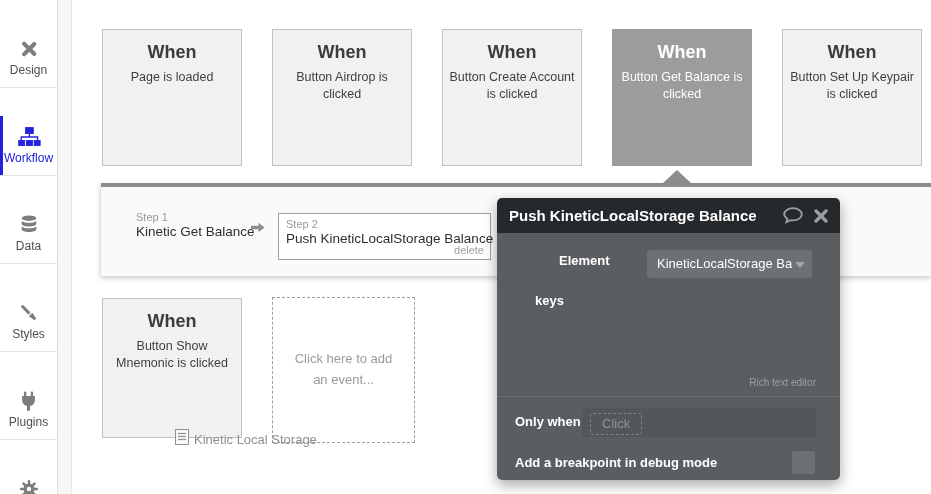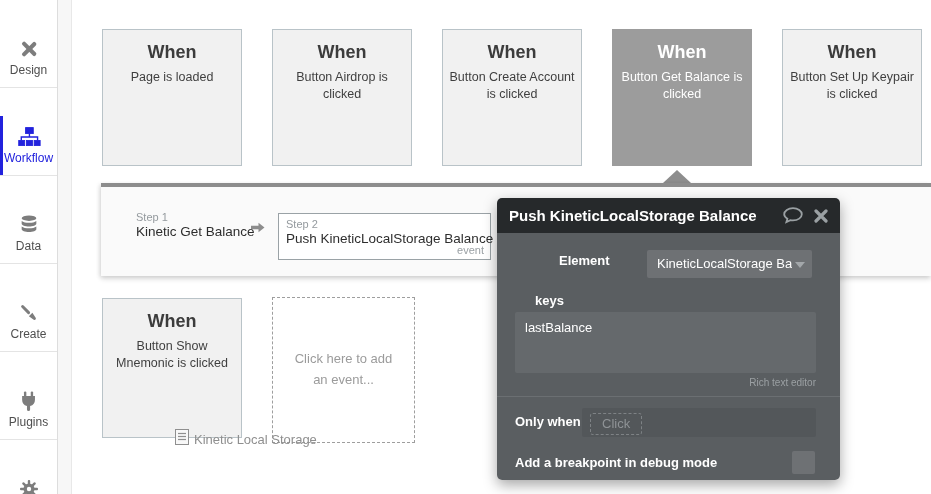--- a/index.html
+++ b/index.html
@@ -102,21 +102,21 @@
     </div>
     <div class="side-item">
       <span>
         <svg width="22" height="22" viewBox="0 0 24 24">
             <g transform="rotate(-45 12 12)" fill="#7d7d7d">
               <rect x="10.4" y="0.5" width="3.2" height="12.5" rx="1.6"></rect>
               <path d="M9.3 14.5h5.4l-1.2 6.3c-.3 1.6-2.7 1.6-3 0z"></path>
             </g>
           </svg>
       </span>
-      <span class="lbl">Create</span>
+      <span class="lbl">Styles</span>
     </div>
     <div class="side-item">
       <span>
         <svg width="22" height="22" viewBox="0 0 24 24" fill="#7d7d7d">
             <rect x="6.5" y="1.5" width="2.6" height="6" rx="1.2"></rect>
             <rect x="13.9" y="1.5" width="2.6" height="6" rx="1.2"></rect>
             <path d="M4.5 6.5h14v4.2a7 7 0 0 1-5.3 6.8v3.8a1.7 1.7 0 1 1-3.4 0v-3.8a7 7 0 0 1-5.3-6.8z"></path>
           </svg>
       </span>
       <span class="lbl">Plugins</span>
@@ -186,21 +186,21 @@
       <div class="step-action">Kinetic Get Balance</div>
     </div>
     <div class="step-arrow">
       <svg width="14" height="11" viewBox="0 0 14 11">
           <path d="M0 3.8h7.5V.8L13.5 5.5 7.5 10.2V7.2H0z" fill="#8d8d8d"></path>
         </svg>
     </div>
     <div class="step2-box">
       <div class="step-num">Step 2</div>
       <div class="step-action">Push KineticLocalStorage Balance</div>
-      <div class="delete">event</div>
+      <div class="delete">delete</div>
     </div>
   </div>
 
   <div class="event-card row2" style="left:102px; top:298px;">
     <div class="when">When</div>
     <div class="sub">Button Show Mnemonic is clicked</div>
   </div>
 
   <div class="add-event">
     <span>Click here to add an event...</span>
@@ -235,23 +235,20 @@
       </span>
     </div>
     <div class="panel-body">
       <span class="flabel" style="left:18px; top:20px;padding-left:44px;">Element</span>
       <div class="dropdown">
         <span class="val">KineticLocalStorage Bal...</span>
         <span class="dd-caret"></span>
       </div>
 
       <span class="flabel" style="left:18px; top:60px;padding-left:20px;">keys</span>
-      <div class="keys-area">
-        <span>lastBalance</span>
-      </div>
       <span class="rte">Rich text editor</span>
 
       <div class="divider"></div>
 
       <span class="flabel" style="left:18px; top:181px;">Only when</span>
       <div class="onlywhen-input">
         <span class="click-chip">Click</span>
       </div>
 
       <span class="flabel" style="left:18px; top:222px;">Add a breakpoint in debug mode</span>

